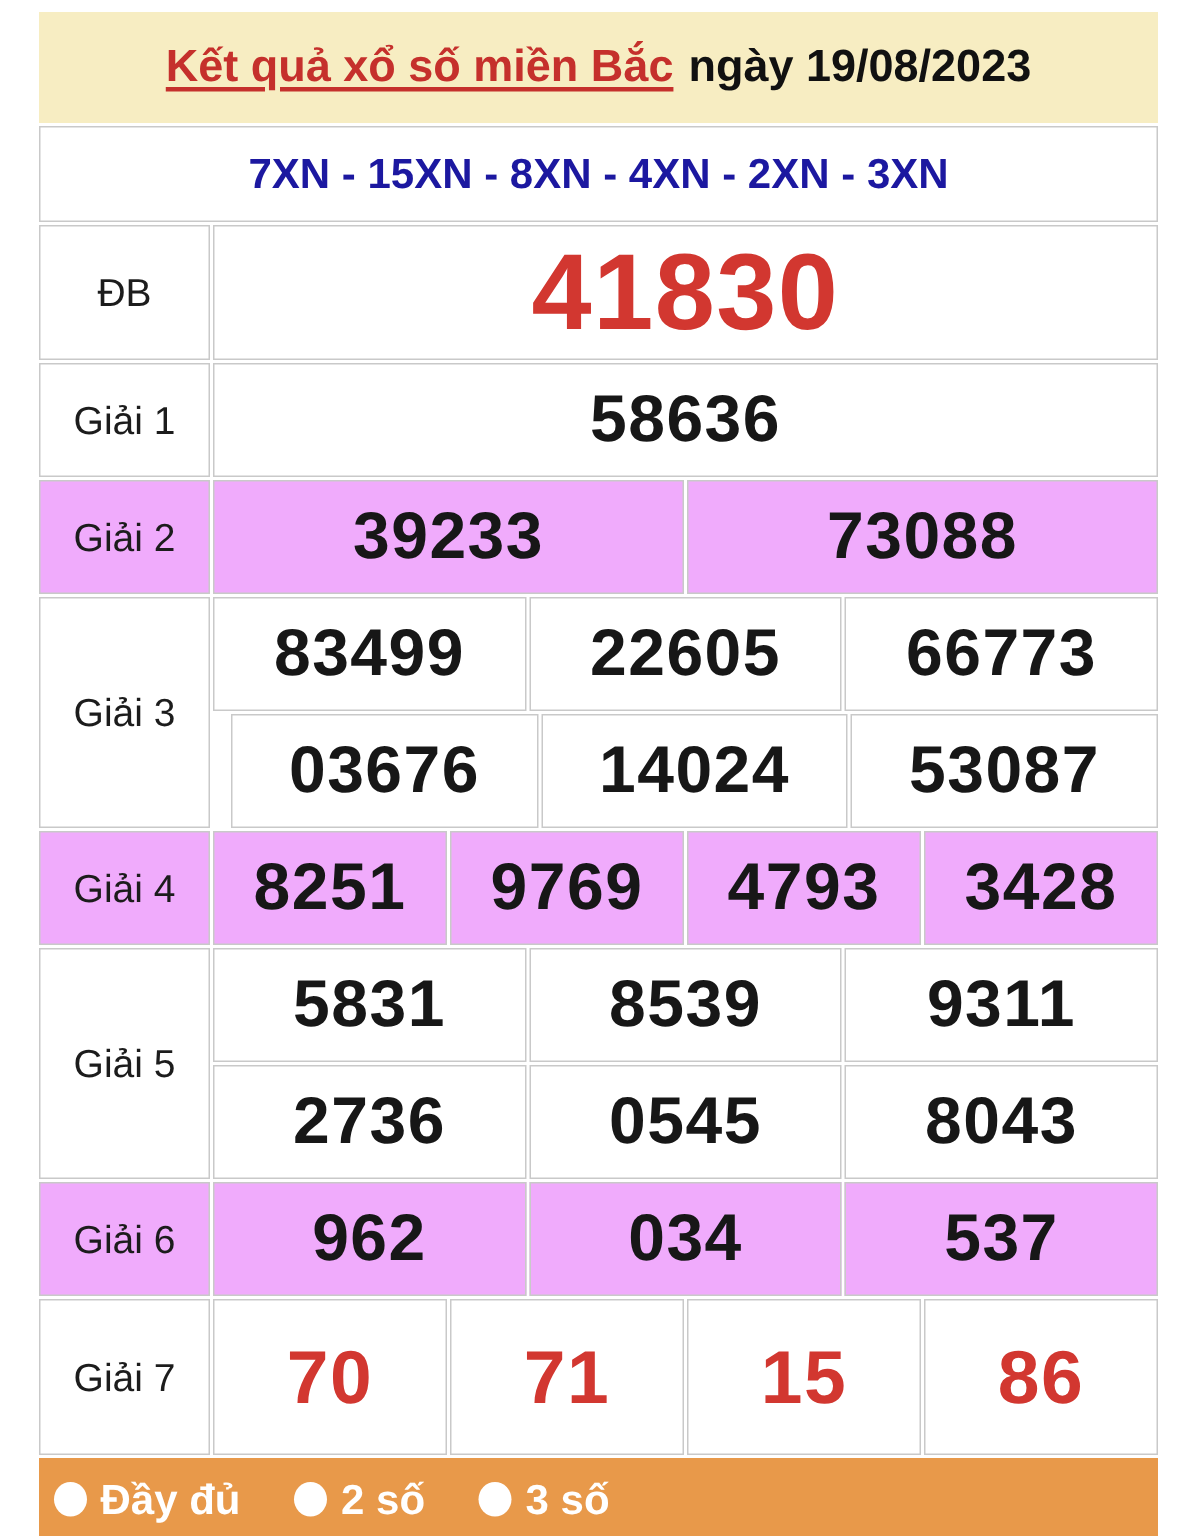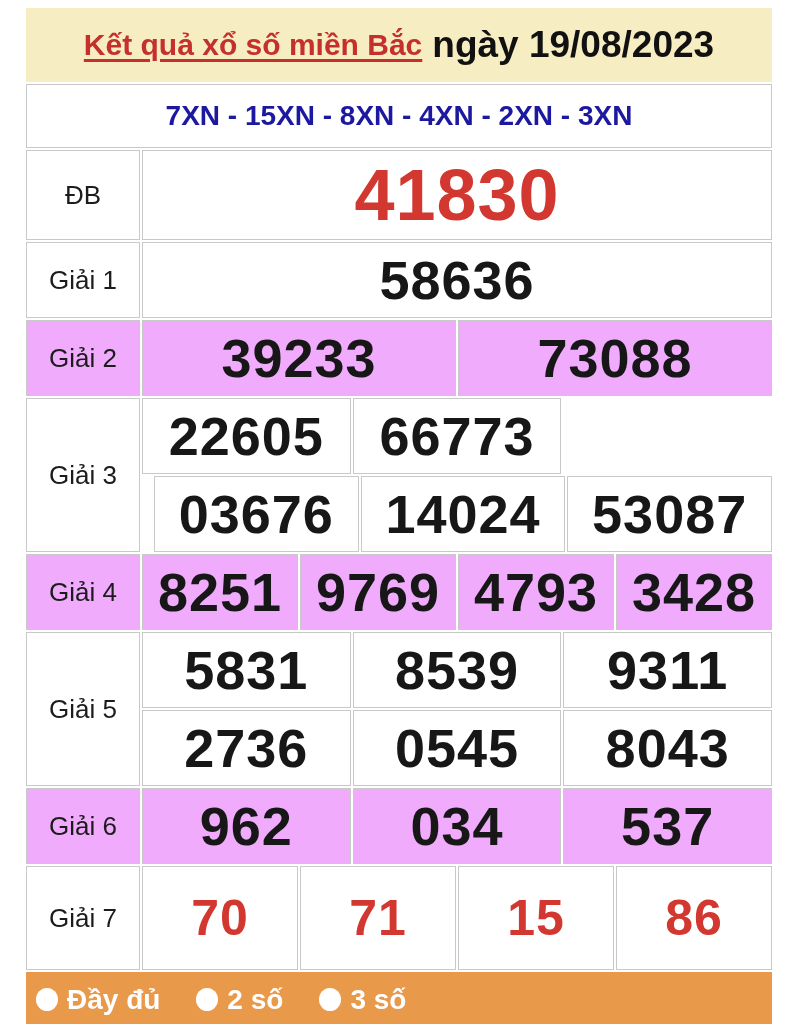--- a/index.html
+++ b/index.html
@@ -5,35 +5,35 @@
   * { margin:0; padding:0; box-sizing:border-box; }
   html,body { width:800px; height:1024px; overflow:hidden; background:#ffffff;
               font-family:"Liberation Sans","DejaVu Sans",sans-serif; }
   .page { width:800px; height:1024px; padding:8px 28px 0 26px; background:#ffffff; }
 
   
   .banner { height:74px; background:#f7edc2; display:flex; align-items:center;
             justify-content:center; gap:10px; white-space:nowrap; }
   .banner-title { color:#c5302c; font-weight:bold; font-size:30px; text-decoration:underline;
                   text-underline-offset:4px; cursor:pointer; }
-  .banner-date { color:#111111; font-weight:bold; font-size:37px; }
+  .banner-date { color:#111111; font-weight:bold; font-size:30px; }
 
   
   .cell { border:1px solid #c9c9c9; background:#ffffff; display:flex;
           align-items:center; justify-content:center;text-align:center; }
 
   
   .xn-row { margin-top:2px; height:64px; color:#1c18a0; font-weight:bold; font-size:28px; }
 
   
   .prow { display:flex; gap:2px; margin-top:2px; }
   .label-cell { width:114px; flex:0 0 114px; font-size:26px; color:#1c1c1c; }
   .lines { flex:1; display:flex; flex-direction:column; gap:2px; }
   .line { display:grid; gap:2px; height:76px; }
-  .num { font-weight:bold; font-size:54px; color:#171717; letter-spacing:1px; }
+  .num { font-weight:bold; font-size:44px; color:#171717; letter-spacing:1px; }
   .prow.shaded .cell { background:#f0abfc; }
   .prow.special .line { height:90px; }
   .prow.special .num { color:#d23730; font-size:72px; }
   .prow.g7 .line { height:104px; }
   .prow.g7 .num { color:#d23730; font-size:50px; }
 
   
   .filter-bar { margin-top:2px; height:55px; background:#e8994a; display:flex;
                 align-items:center; padding-left:10px; gap:36px; }
   .filter-option { display:flex; align-items:center; gap:9px; cursor:pointer; }
@@ -83,20 +83,21 @@
           <div class="line" style="grid-template-columns: repeat(2, 1fr);">
             <div class="cell num">39233</div>
             <div class="cell num">73088</div>
           </div>
         </div>
       </div>
       <div class="prow">
         <div class="cell label-cell">Giải 3</div>
         <div class="lines">
           <div class="line" style="grid-template-columns: repeat(3, 1fr);">
+            <div class="cell num">83499</div>
             <div class="cell num">22605</div>
             <div class="cell num">66773</div>
           </div>
           <div class="line" style="grid-template-columns: repeat(3, 1fr); padding-left: 12px;">
             <div class="cell num">03676</div>
             <div class="cell num">14024</div>
             <div class="cell num">53087</div>
           </div>
         </div>
       </div>

